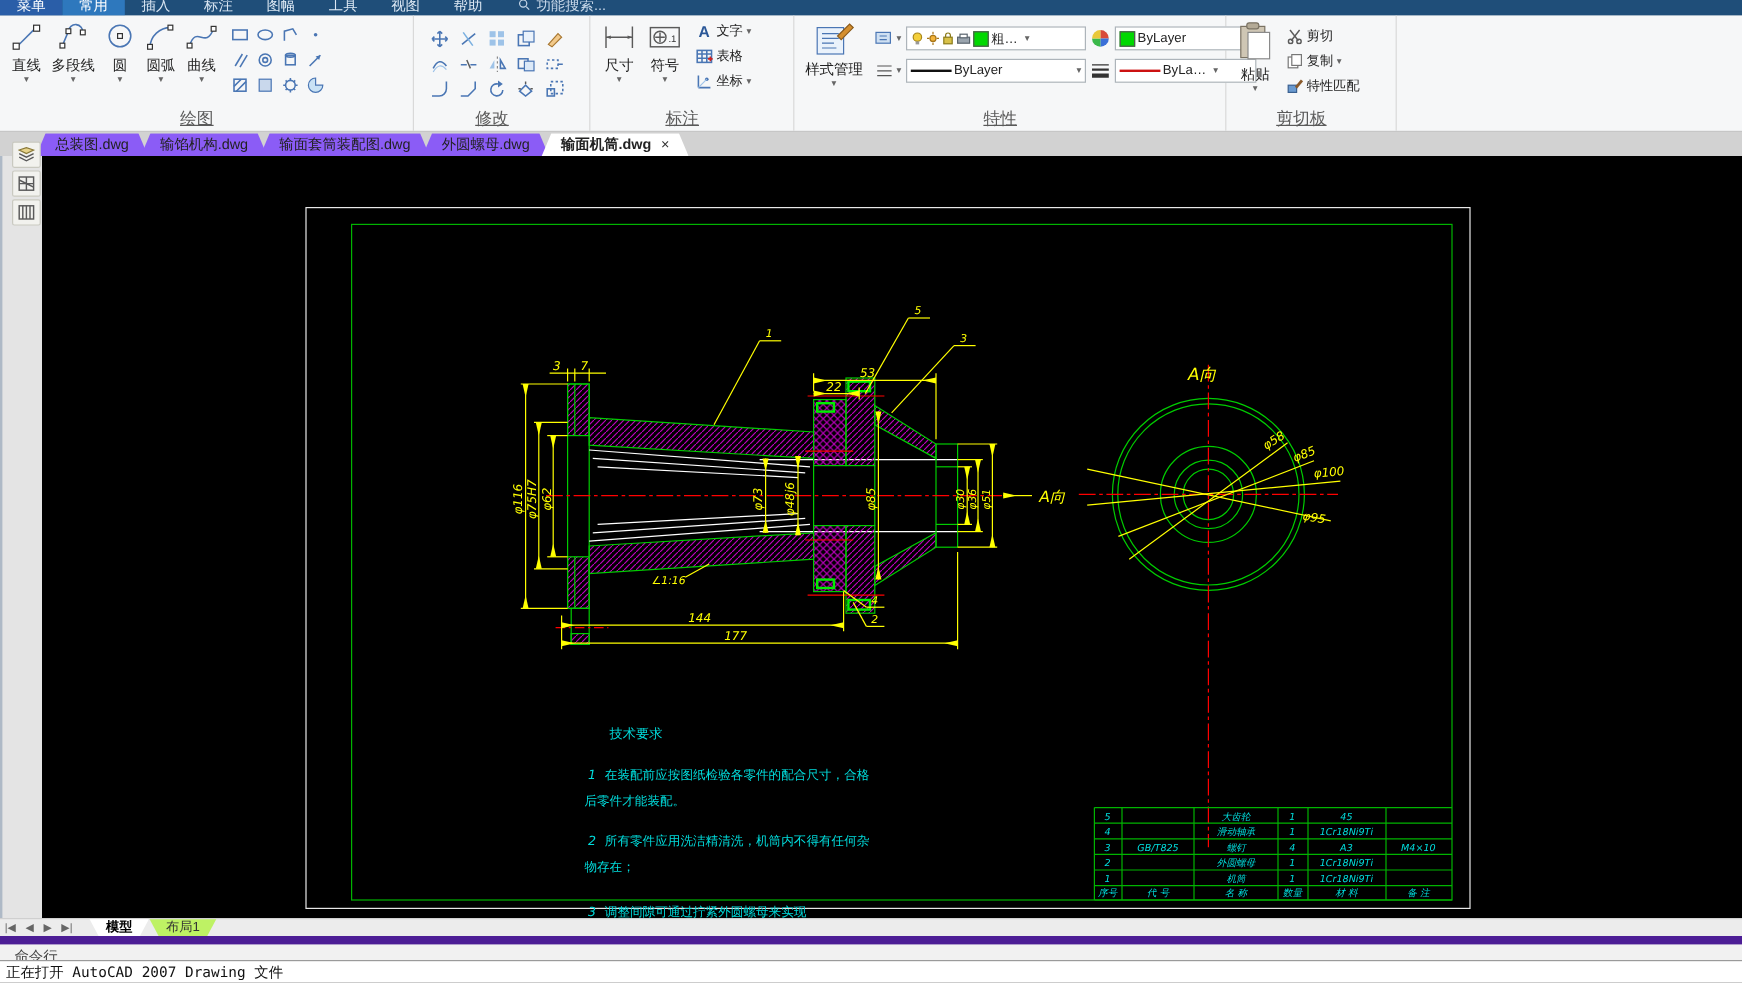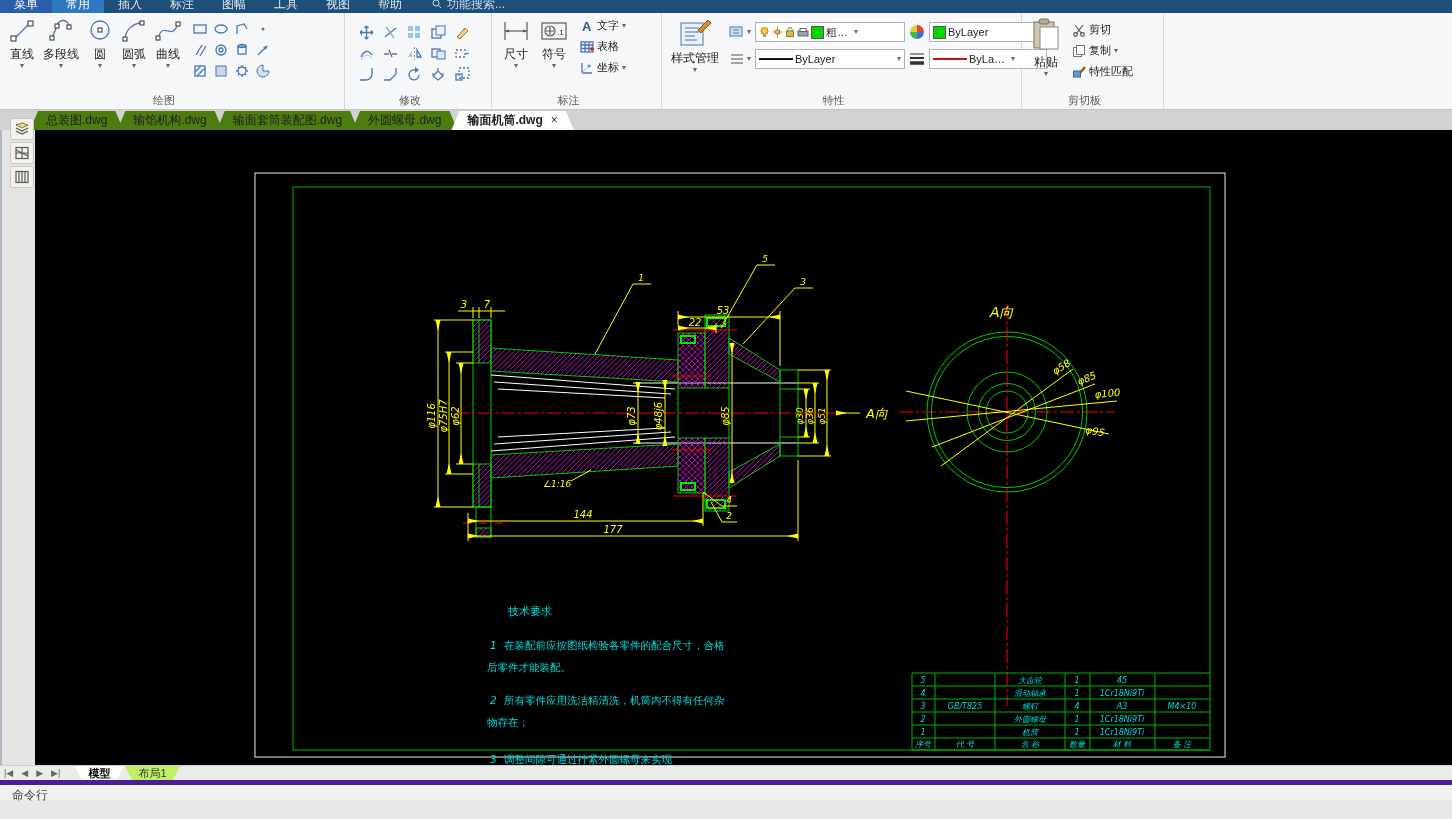--- a/index.html
+++ b/index.html
@@ -6,55 +6,55 @@
   .app{position:relative;width:1452px;height:819px;background:#e8e8e8;overflow:hidden;}
   
   .menubar{position:absolute;top:0;left:0;width:100%;height:13px;background:#1f4e79;overflow:hidden;display:flex;color:#dce8f4;}
   .mtab{flex:0 0 auto;font-size:12px;line-height:26px;height:26px;margin-top:-9px;padding:0 14px;cursor:default;}
   .mtab.root{background:#2a5ea8;color:#fff;}
   .mtab.active{background:#2e78bd;color:#fff;}
   .msearch{display:flex;align-items:center;gap:5px;margin-left:16px;font-size:12px;color:#c9d9ea;line-height:26px;height:26px;margin-top:-9px;}
   
   .ribbon{position:absolute;top:13px;left:0;width:100%;height:97px;background:#f6f7f8;border-bottom:1px solid #c6c6c6;display:flex;box-sizing:border-box;}
   .panel{position:relative;height:96px;box-sizing:border-box;border-right:1px solid #d9d9d9;padding:3px 5px 16px 5px;display:flex;align-items:flex-start;}
-  .plabel{position:absolute;bottom:1px;left:0;right:16px;text-align:center;font-size:11px;color:#5a5a5a;}
+  .plabel{position:absolute;bottom:1px;left:0;right:16px;text-align:center;font-size:14px;color:#5a5a5a;text-decoration:underline;}
   .bigbtn{display:flex;flex-direction:column;align-items:center;padding:2px 4px;font-size:12px;color:#222;border-radius:2px;}
   .bigbtn .lbl{margin-top:2px;white-space:nowrap;}
   .caret{font-size:8px;color:#666;line-height:6px;}
   .sgrid{display:grid;grid-auto-rows:21px;margin:2px 0 0 4px;}
   .sgrid.c4{grid-template-columns:repeat(4,21px);}
   .sgrid.c5{grid-template-columns:repeat(5,24px);}
   .sic{display:flex;align-items:center;justify-content:center;border-radius:2px;}
   .minicol{display:flex;flex-direction:column;justify-content:flex-start;gap:2px;margin-left:4px;}
   .minirow{display:flex;align-items:center;gap:3px;font-size:11px;color:#222;height:19px;padding:0 3px;border-radius:2px;}
   .propcol{display:flex;flex-direction:column;gap:7px;margin:6px 0 0 6px;}
   .proprow{display:flex;align-items:center;gap:4px;}
   .combo{display:flex;align-items:center;gap:2px;height:20px;border:1px solid #adb4ba;background:#fff;font-size:11px;color:#222;padding:0 3px;box-sizing:border-box;}
   .combo .val{overflow:hidden;text-overflow:ellipsis;white-space:nowrap;flex:1;}
   .swatch{width:11px;height:11px;background:#00d800;border:1px solid #555;flex:0 0 auto;}
   .linesample{height:2px;background:#111;flex:0 0 34px;}
   .linesample.red{background:#cc1111;}
   .mini-ic{display:inline-flex;align-items:center;}
   
   .doctabs{position:absolute;top:110px;left:0;width:100%;height:20px;background:#d2d2d2;display:flex;align-items:flex-end;padding-left:30px;box-sizing:border-box;}
-  .dtab{position:relative;height:19px;line-height:19px;font-size:12px;color:#222;background:#4d7c0f;padding:0 16px;margin-right:-6px;clip-path:polygon(8px 0,calc(100% - 8px) 0,100% 100%,0 100%);}
+  .dtab{position:relative;height:19px;line-height:19px;font-size:12px;color:#222;background:#8b5cf6;padding:0 16px;margin-right:-6px;clip-path:polygon(8px 0,calc(100% - 8px) 0,100% 100%,0 100%);}
   .dtab.active{background:#fff;font-weight:bold;z-index:2;display:flex;align-items:center;gap:8px;}
   .dclose{font-size:12px;color:#333;font-weight:normal;}
   
   .workspace{position:absolute;top:130px;left:0;width:1452px;height:635px;background:#e4e4e4;}
   .leftstrip{position:absolute;left:0;top:0;width:35px;height:635px;background:#e4e4e4;border-left:2px solid #aeb9c6;box-sizing:border-box;}
   .canvas{position:absolute;left:35px;top:0;width:1417px;height:635px;background:#000;}
   .stripicons{position:absolute;left:8px;top:-12px;display:flex;flex-direction:column;gap:2px;z-index:3;}
   .stripicons .sic{width:22px;height:20px;background:#f2f2ee;border:1px solid #c9c9c0;}
   
   .modelbar{position:absolute;top:765px;left:0;width:100%;height:15px;background:#ececec;border-top:1px solid #cfcfcf;display:flex;align-items:center;font-size:11px;color:#555;box-sizing:border-box;}
   .navbtn{padding:0 4px;font-size:9px;color:#666;}
   .ltab{height:15px;line-height:15px;padding:0 14px;background:#bef264;clip-path:polygon(0 0,100% 0,calc(100% - 8px) 100%,8px 100%);color:#333;}
   .ltab.active{background:#fff;font-weight:bold;color:#000;}
-  .cmdlabel{position:absolute;top:780px;left:0;width:100%;height:20px;background:#f1f1f1;border-top:5px solid #4c1d95;font-size:12px;color:#444;line-height:20px;padding-left:12px;box-sizing:border-box;}
+  .cmdlabel{position:absolute;top:780px;left:0;width:100%;height:20px;background:#f1f1f1;border-top:7px solid #4c1d95;font-size:12px;color:#444;line-height:20px;padding-left:12px;box-sizing:border-box;}
   .cmdline{position:absolute;top:800px;left:0;width:100%;height:19px;background:#fff;border-top:1px solid #9a9a9a;font-family:"DejaVu Sans Mono","Liberation Mono",monospace;font-size:12px;color:#111;line-height:18px;padding-left:5px;box-sizing:border-box;}
   svg.icn{display:block;}
   .ic{stroke:#4a76b4;fill:none;stroke-width:1.3;}
   .icd{stroke:#5a5a5a;fill:none;stroke-width:1.2;}
 </style>
 </head>
 <body>
 
 <div class="app">
 
@@ -753,14 +753,15 @@
   <div class="modelbar">
     <span class="navbtn">|◀</span>
     <span class="navbtn">◀</span>
     <span class="navbtn">▶</span>
     <span class="navbtn" style="margin-right:10px">▶|</span>
     <div class="ltab active">模型</div>
     <div class="ltab">布局1</div>
   </div>
 
   <div class="cmdlabel">命令行</div>
+  <div class="cmdline">正在打开 AutoCAD 2007 Drawing 文件</div>
 
 </div>
 
 </body></html>

